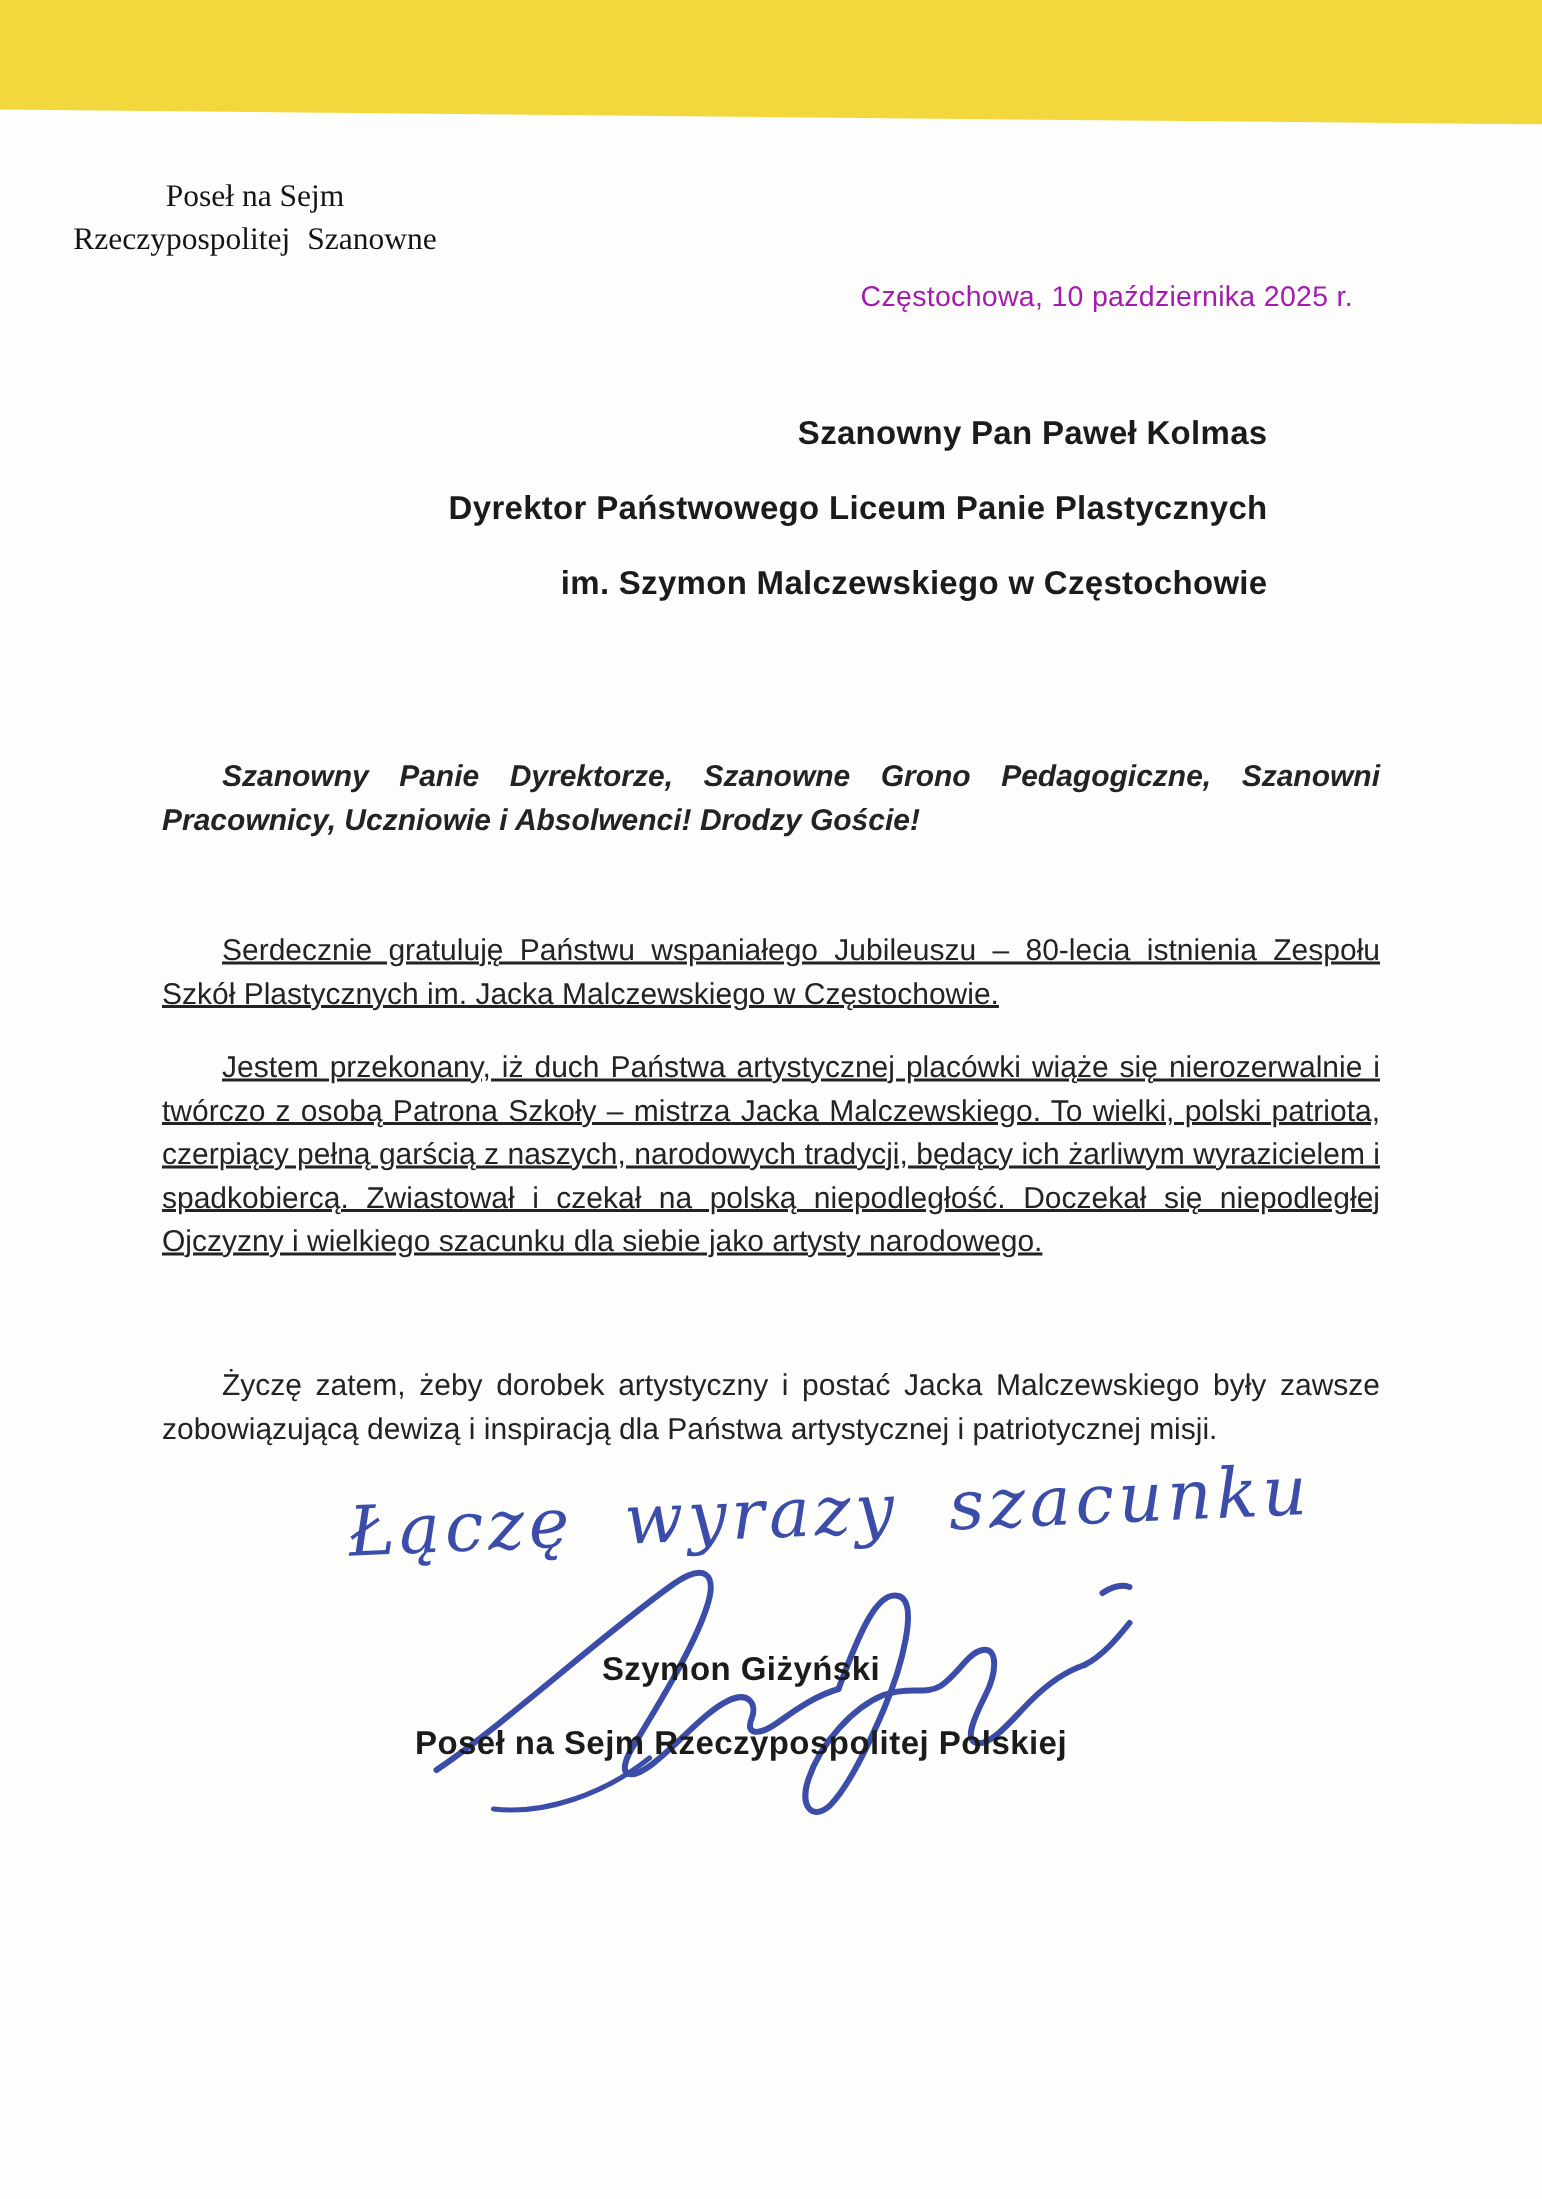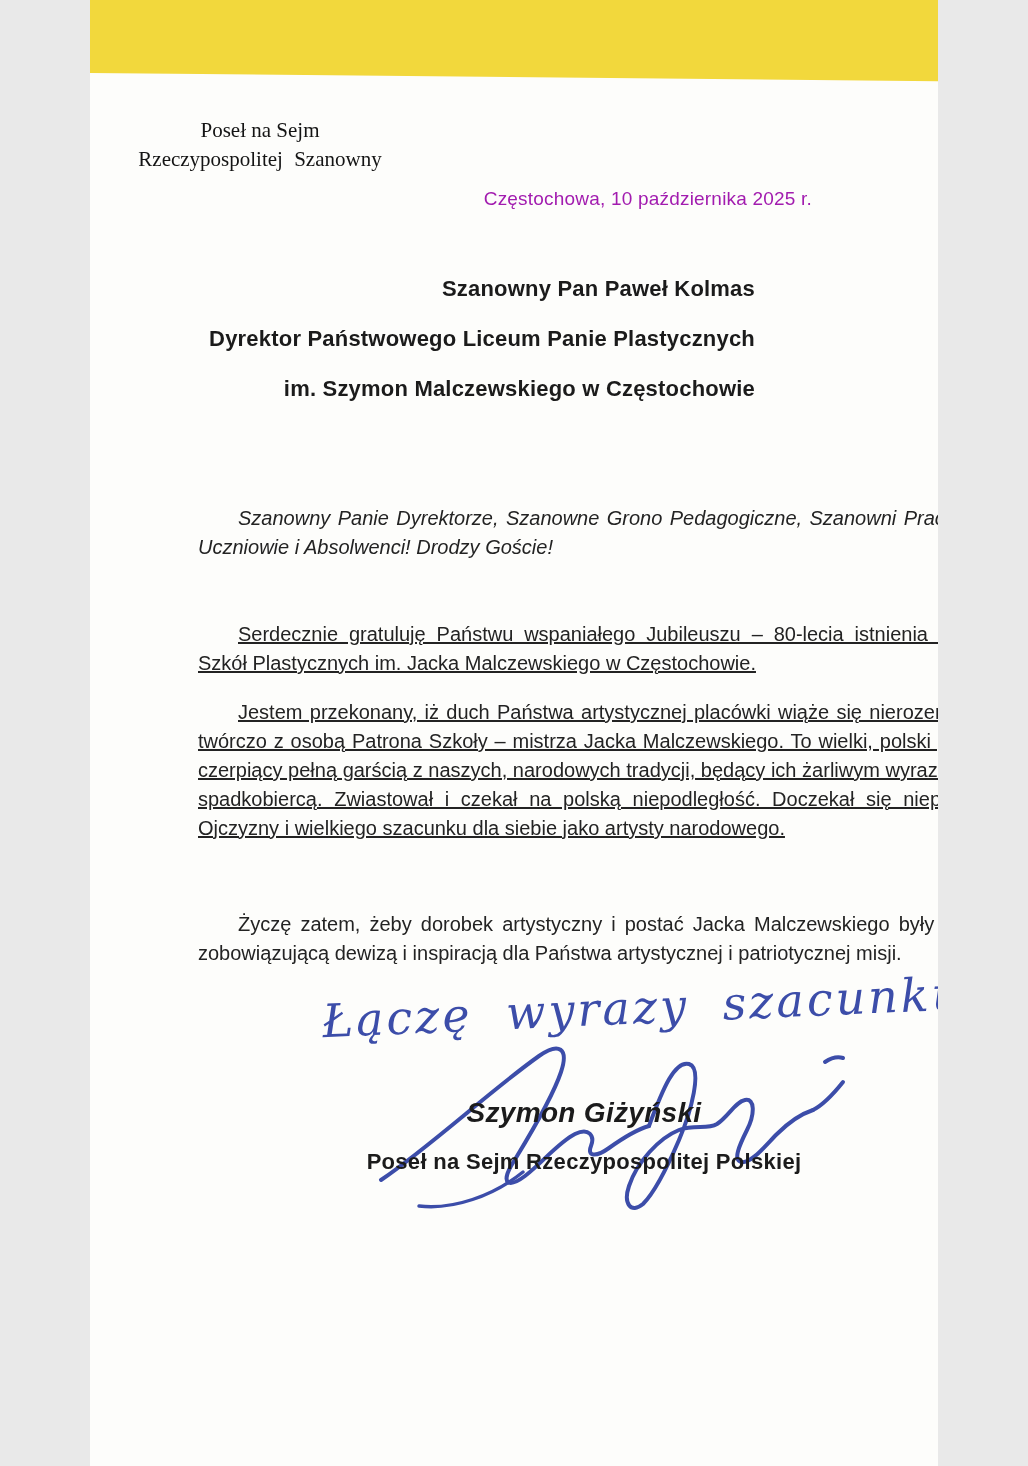--- a/index.html
+++ b/index.html
@@ -1,19 +1,19 @@
 <!DOCTYPE html>
 <html lang="pl"><head>
 <meta charset="utf-8">
 <title>Letter</title>
 <style>
   html,body{margin:0;padding:0;background:#e9e9e9;}
   .page{
     position:relative;
-    width:848px;height:1466px;
+    width:1028px;height:1466px;
     margin:0 auto;
     background:#fdfdfb;
     overflow:hidden;
     font-family:"Liberation Sans", sans-serif;
     color:#1f1f1f;
   }
   .accent-band{
     position:absolute;left:0;top:0;width:1028px;height:90px;
     clip-path:polygon(0 0, 100% 0, 100% 83px, 0 73px);
   }
@@ -32,54 +32,54 @@
     position:absolute;top:264px;right:183px;
     text-align:right;
     font-weight:bold;font-size:22px;line-height:50px;
     color:#1b1b1b;letter-spacing:.2px;margin-left:31px;
   }
   .bodytext{
     position:absolute;left:108px;width:812px;
     font-size:20px;line-height:29px;
     text-align:justify;color:#232323;
   }
-  .salutation{top:504px;font-weight:normal;font-style:italic;}
+  .salutation{top:504px;font-weight:bold;font-style:italic;}
   .indent{text-indent:40px;}
   .p1{top:620px;text-decoration:underline;}
   .p2{top:698px;text-decoration:underline;}
   .p3{top:910px;}
   .hand-closing{
     position:absolute;top:982px;left:232px;width:560px;
     font-family:"DejaVu Serif", serif;
     font-style:italic;
     font-size:46px;letter-spacing:3px;word-spacing:16px;
     transform:rotate(-2.5deg);
     white-space:nowrap;
   }
   .sig-block{
     position:absolute;top:1101px;left:114px;width:760px;
     text-align:center;font-weight:bold;color:#1b1b1b;
   }
-  .sig-name{font-size:28px;line-height:24px;margin-bottom:25px;letter-spacing:.3px;font-style:italic;}
+  .sig-name{font-size:22px;line-height:24px;margin-bottom:25px;letter-spacing:.3px;}
   .sig-title{font-size:22px;line-height:24px;letter-spacing:.3px;}
   .sig-scrawl{
     position:absolute;left:283px;top:1038px;width:486px;height:178px;
     pointer-events:none;
   }
 </style>
 </head>
 <body>
 
 <div class="page">
 
   <div class="accent-band" style="background: rgb(242, 216, 60);"></div>
 
   <div class="letterhead">
     <div class="lh1">Poseł na Sejm</div>
-    <div class="lh2">Rzeczypospolitej Szanowny</div>
+    <div class="lh2">Rzeczypospolitej Szanowne</div>
   </div>
 
   <div class="dateline">Częstochowa, 10 października 2025 r.</div>
 
   <div class="addressee">
     <div>Szanowny Pan Paweł Kolmas</div>
     <div>Dyrektor Państwowego Liceum Panie Plastycznych</div>
     <div>im. Szymon Malczewskiego w Częstochowie</div>
   </div>
 

